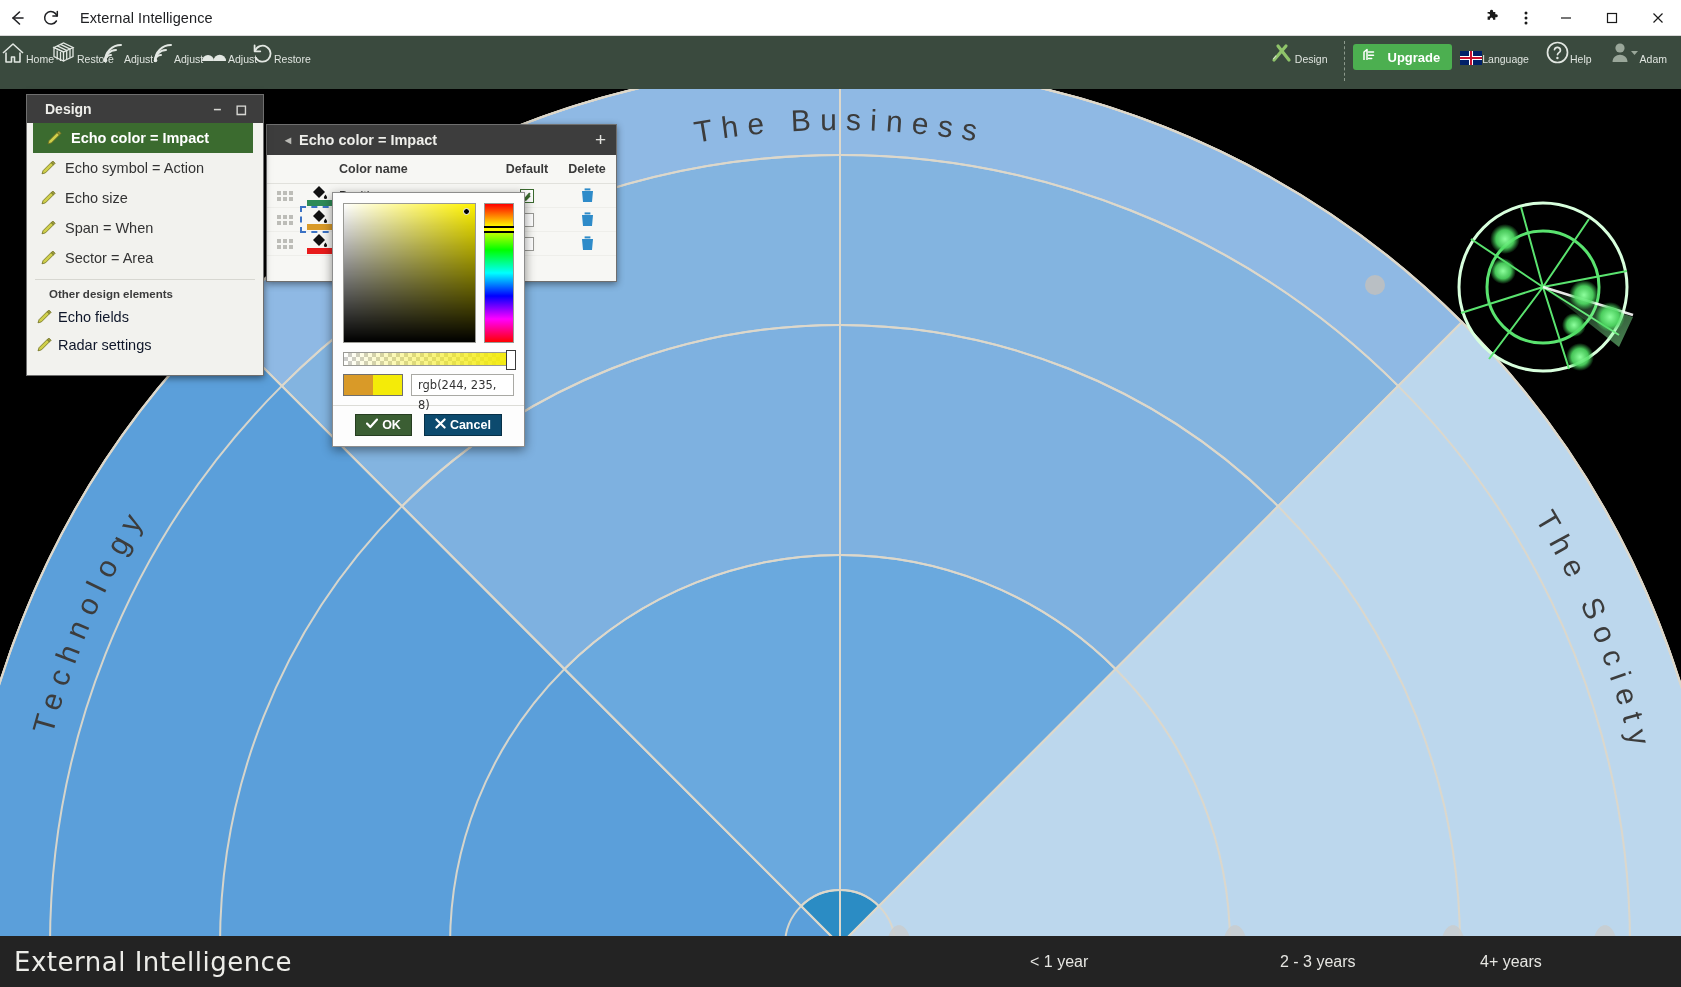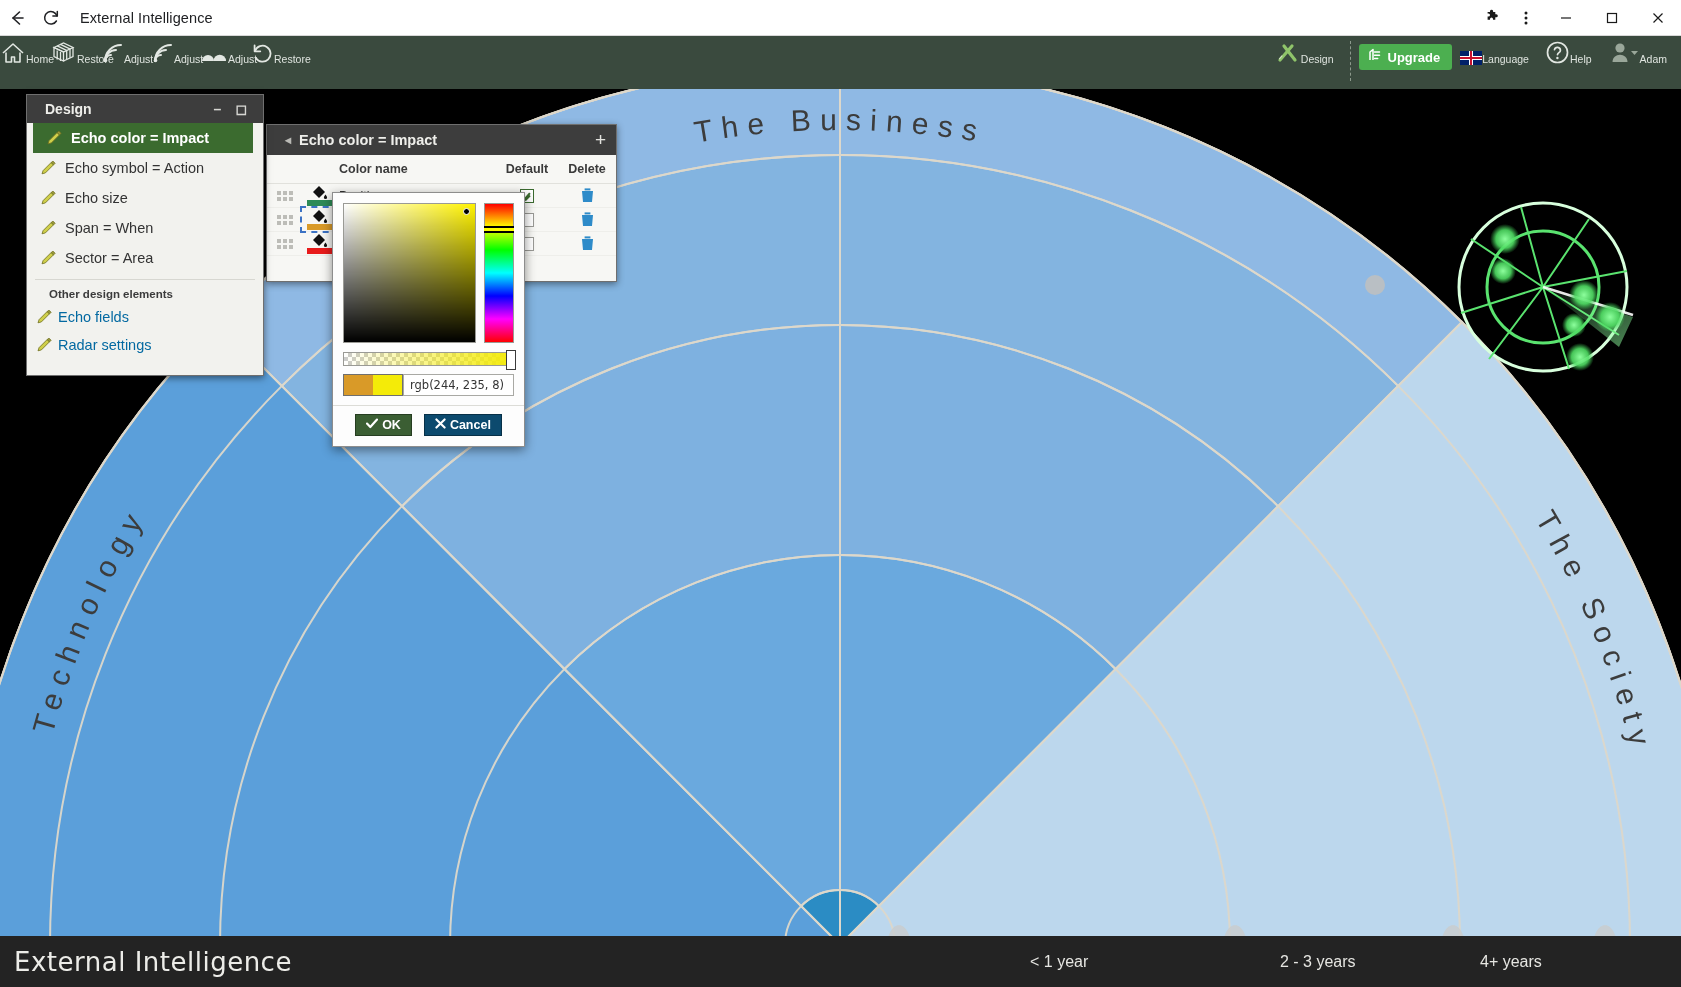--- a/index.html
+++ b/index.html
@@ -28,21 +28,21 @@
     color:#e8ece8; font-size:10.5px; cursor:default;
   }
   .tool .glyph{ height:27px; display:flex; align-items:flex-end; justify-content:center; }
   .tool .lbl{ margin-top:2px; font-size:10.5px; color:#dfe4df; }
   #toolbar-right{ margin-left:auto; display:flex; align-items:flex-start; height:53px; padding-right:6px;}
   #toolbar-right .tool{ width:auto; min-width:52px; padding:0 8px; }
   .vsep{ width:1px; height:40px; margin:5px 8px 0 8px; border-left:1px dashed #8d9a8d; }
   #upgrade-btn{
     margin-top:8px; height:26px; background:#4caf50; color:#fff; border:none; border-radius:3px;
     font-size:13px; font-weight:bold; padding:0 12px 0 8px; display:flex; align-items:center;
-    gap:6px; cursor:pointer; font-family:"Liberation Sans",sans-serif;
+    gap:12px; cursor:pointer; font-family:"Liberation Sans",sans-serif;
   }
   .flag{ width:22px; height:14px; position:relative; background:#012169; overflow:hidden; border:0;}
   .flag:before,.flag:after{content:"";position:absolute;}
   .flag:before{left:0;top:5px;width:100%;height:4px;background:#fff;}
   .flag:after{left:9px;top:0;width:4px;height:100%;background:#fff;}
   .flagc{position:absolute;left:0;top:6px;width:100%;height:2px;background:#C8102E;z-index:2;}
   .flagc2{position:absolute;left:10px;top:0;width:2px;height:100%;background:#C8102E;z-index:2;}
 
   
   #stage{ position:absolute; left:0; top:89px; width:1681px; height:898px; background:#000; overflow:hidden;}
@@ -64,21 +64,21 @@
   #design-head .wbtns{ margin-left:auto; display:flex; gap:14px; padding-right:10px; color:#d6d6d2; }
   .dp-item{
     display:flex; align-items:center; gap:8px; height:30px; padding:0 8px 0 14px;
     font-size:14.5px; color:#333; cursor:pointer;
   }
   .dp-item.sel{ background:#3b6b2f; color:#fff; font-weight:bold; margin:0 10px 0 6px; }
   .pencil{ width:16px; height:14px; display:block; }
   .dp-sub{ font-size:11.5px; font-weight:bold; color:#3b3b3b; padding:8px 0 3px 14px;
            border-top:1px solid #d7d7d1; margin:6px 8px 0 8px; }
   .dp-item2{ display:flex; align-items:center; gap:5px; height:28px; padding-left:10px;
-             font-size:14.5px; color:#0369a1; cursor:pointer;}
+             font-size:14.5px; color:#0f172a; cursor:pointer;}
 
   
   #echo-panel{
     position:absolute; left:266px; top:124px; width:351px; height:158px;
     background:#f7f7f4; border:1px solid #6f6f6f; box-shadow:0 2px 7px rgba(0,0,0,.45);
     z-index:30; display:flex; flex-direction:column;
   }
   #echo-head{
     height:30px; background:#3d3d3d; color:#eeeeea; display:flex; align-items:center;
     font-size:14.5px; font-weight:bold; padding:0 10px;
@@ -128,21 +128,21 @@
                border-top:2px solid #000; border-bottom:2px solid #000; background:#fdfd00;}
   #alpha{ margin:9px 10px 0 10px; height:14px; border:1px solid #9a9a95; position:relative;
           background-image:
             linear-gradient(to right, rgba(255,240,8,0), rgba(244,235,8,1)),
             linear-gradient(45deg,#ccc 25%,transparent 25%,transparent 75%,#ccc 75%),
             linear-gradient(45deg,#ccc 25%,#fff 25%,#fff 75%,#ccc 75%);
           background-size:100% 100%, 8px 8px, 8px 8px;
           background-position:0 0, 0 0, 4px 4px;}
   #alpha-h{ position:absolute; right:-3px; top:-3px; width:10px; height:20px; background:#fff;
             border:1px solid #3a3a3a;}
-  #pk-mid{ display:flex; align-items:flex-end; padding:8px 10px 0 10px;}
+  #pk-mid{ display:flex; align-items:flex-end; gap:8px; padding:8px 10px 0 10px;}
   #prevbox{ width:60px; height:22px; border:1px solid #6f6f6f; display:flex;}
   #prev-old{ flex:1; background:#d99a28;} #prev-new{ flex:1; background:#f4eb08;}
   #rgbfield{ flex:1; height:22px; border:1px solid #a9a9a4; background:#fff; font-size:11.5px;
              color:#333; padding:0 6px; line-height:20px; font-family:"DejaVu Sans", sans-serif;}
   #pk-bot{ margin-top:9px; border-top:1px solid #dcdcd7; padding:8px 0 0 0;
            display:flex; justify-content:center; gap:12px;}
   .pkbtn{ height:22px; border:1px solid rgba(0,0,0,.35); color:#fff; font-size:12.5px;
           font-weight:bold; display:flex; align-items:center; gap:4px; padding:0 10px;
           cursor:pointer; font-family:"Liberation Sans", sans-serif;}
   #ok-btn{ background:#3b5e33; } #cancel-btn{ background:#0c4a6e; }

